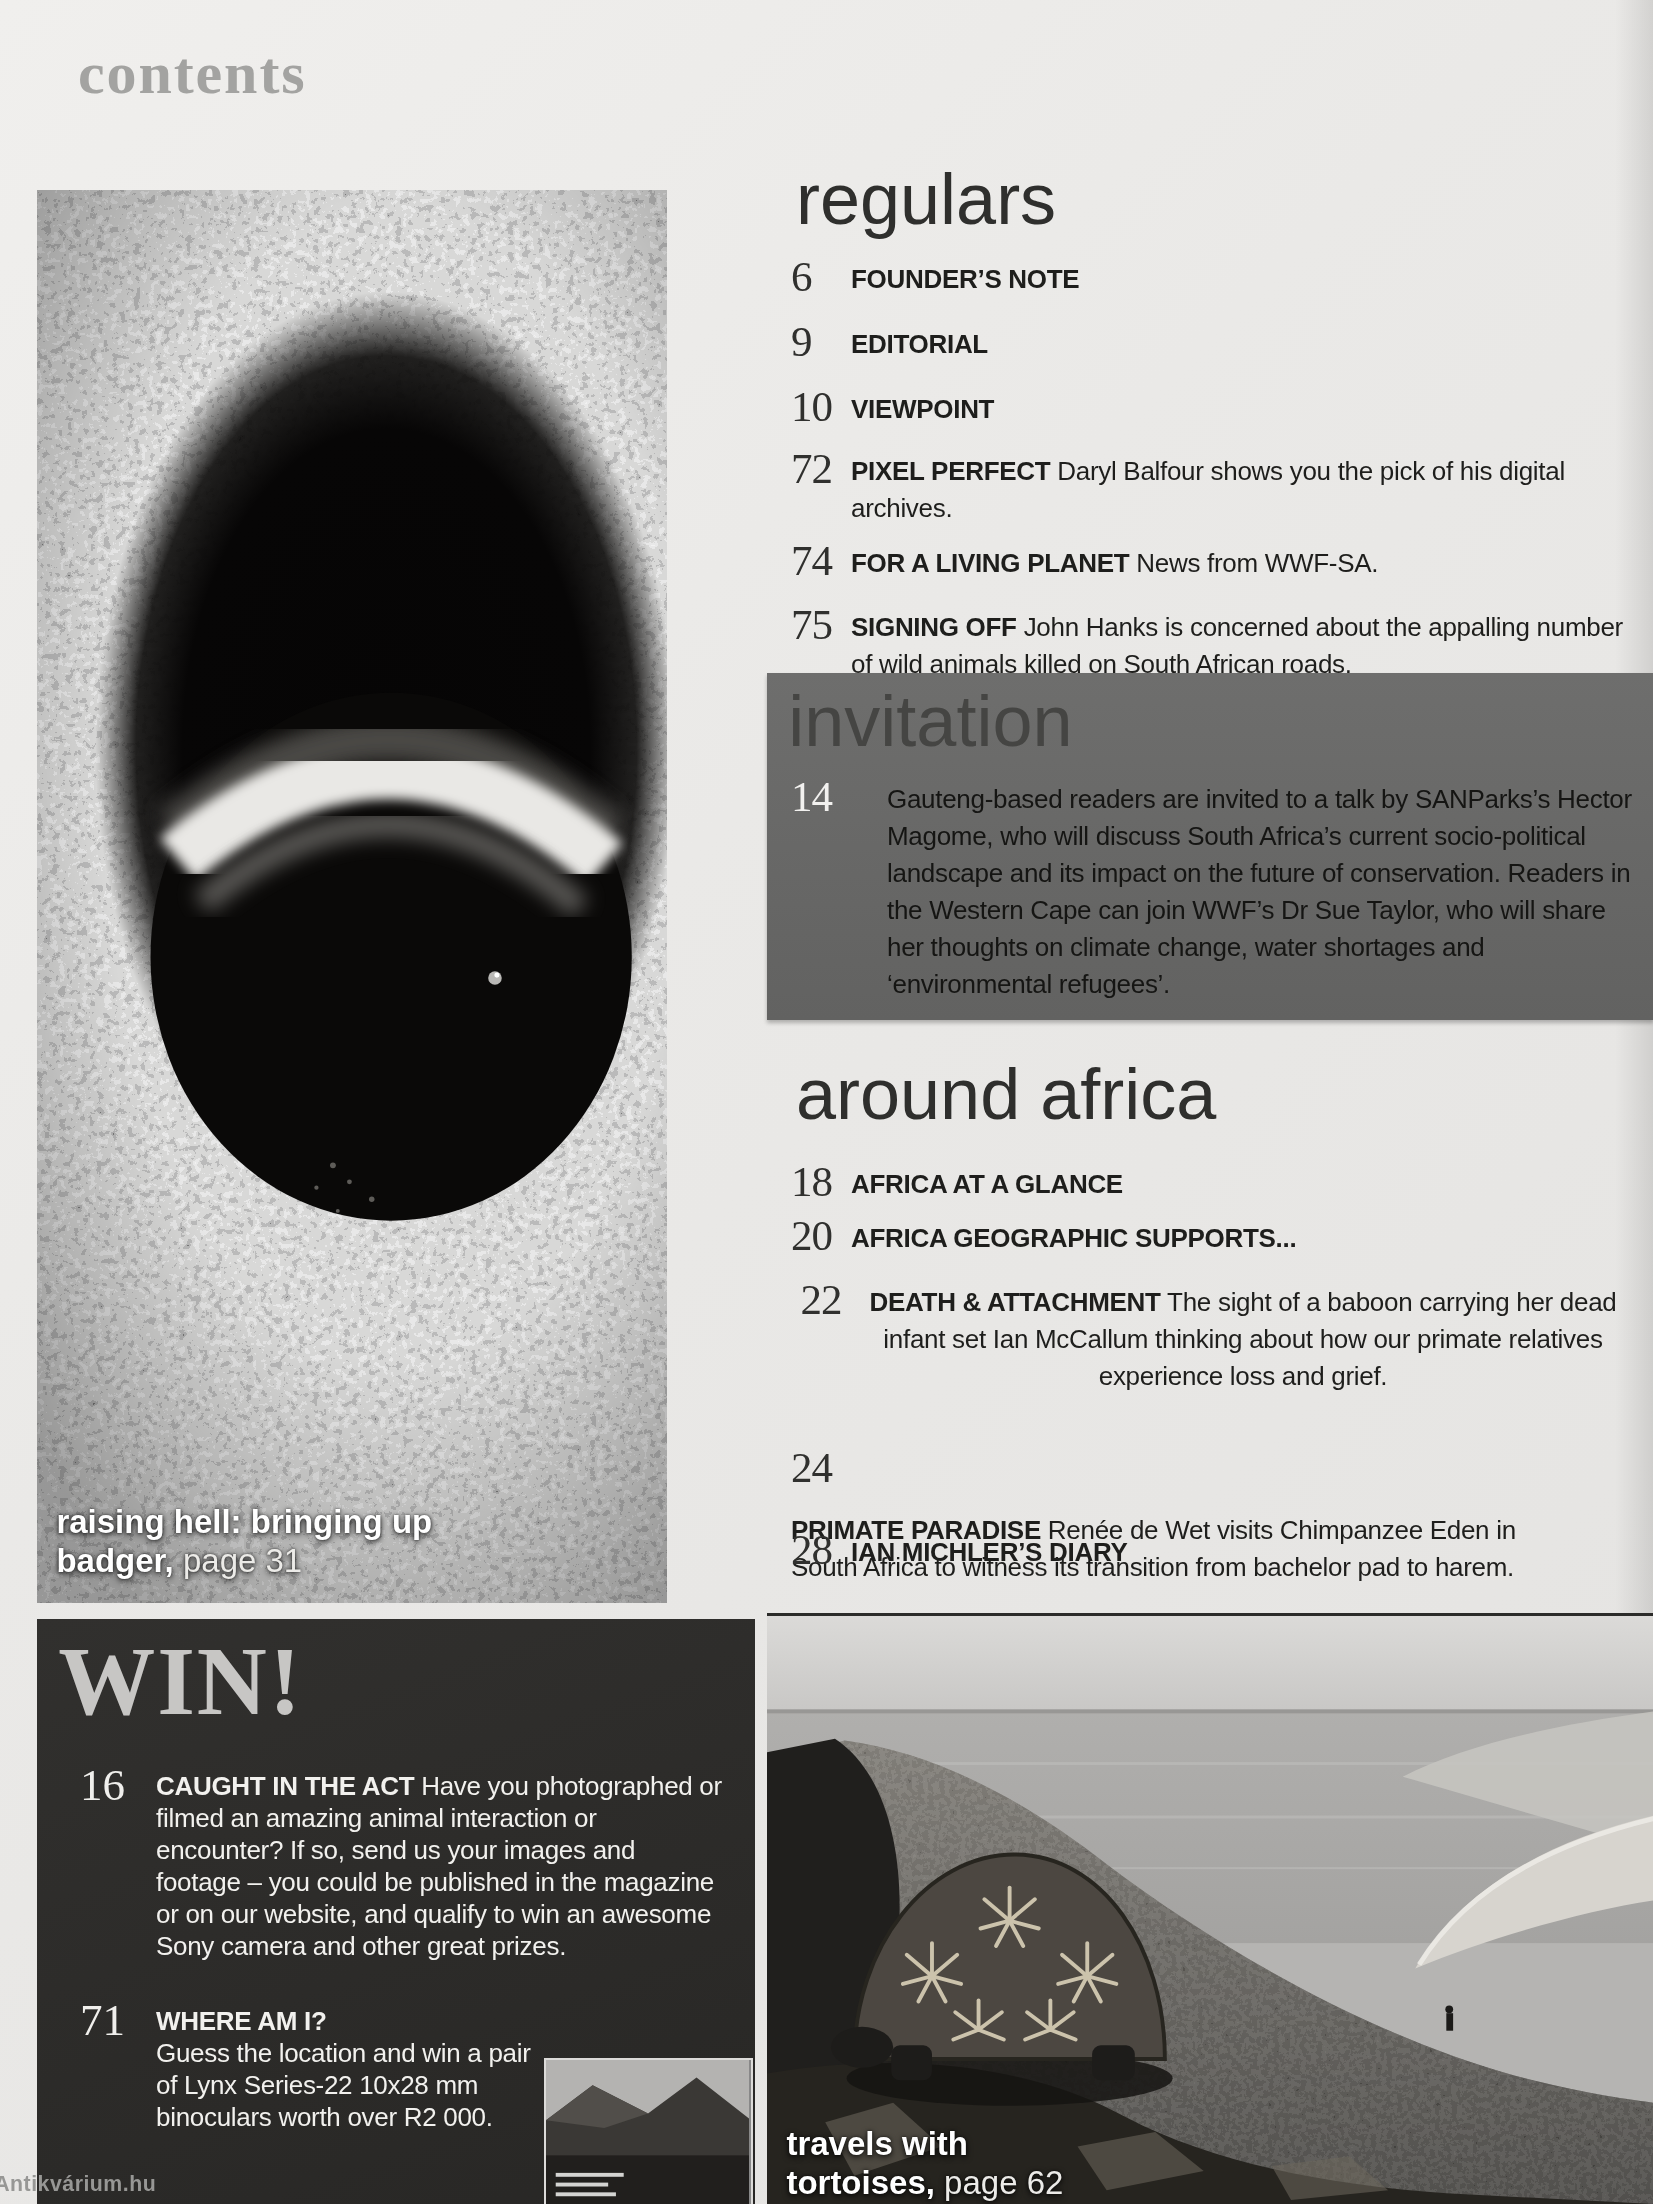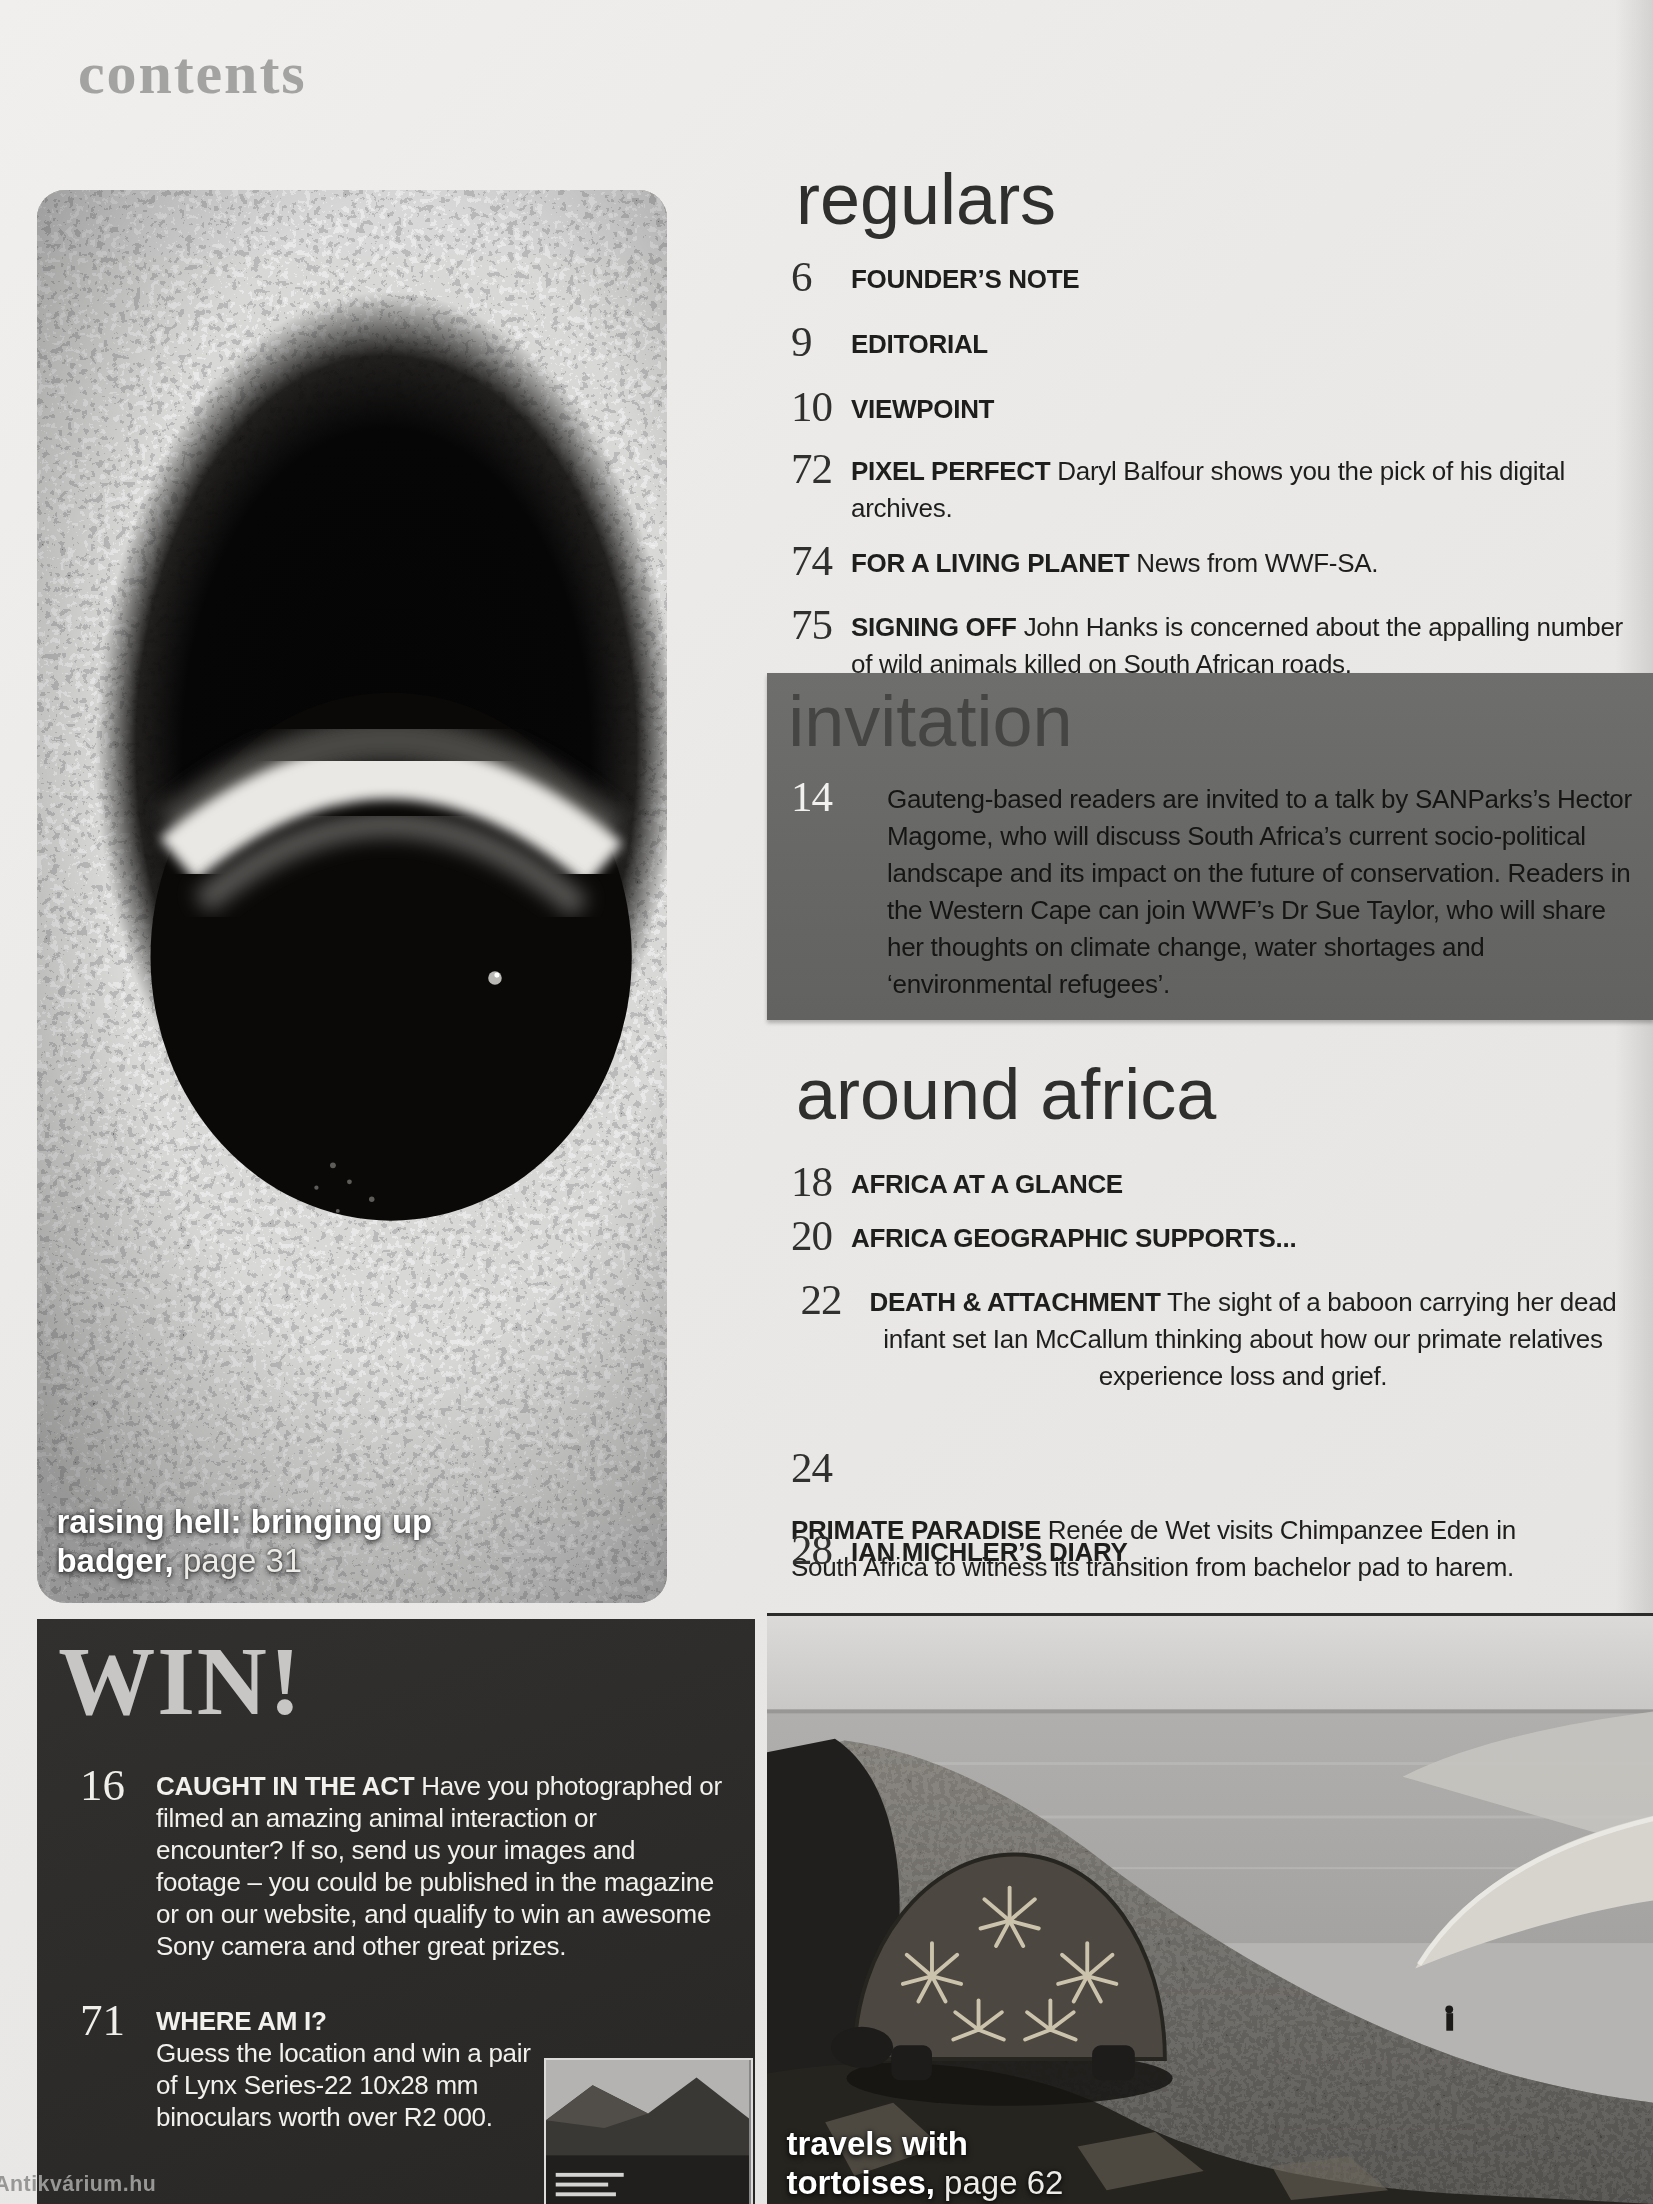--- a/index.html
+++ b/index.html
@@ -1,21 +1,21 @@
 <!DOCTYPE html>
 <html><head>
 <meta charset="utf-8">
 <style>
   html,body{margin:0;padding:0;background:#dcdcda;}
   #page{position:relative;width:1654px;height:2205px;background:linear-gradient(135deg,#f0efed 0%,#eae9e7 40%,#e4e3e1 100%);overflow:hidden;font-family:"Liberation Sans",sans-serif;}
   #edge-shade{position:absolute;right:0;top:0;width:39px;height:100%;background:linear-gradient(to right,rgba(0,0,0,0),rgba(0,0,0,0.10));pointer-events:none;}
   .contents-title{position:absolute;left:78px;top:43px;font:700 60px/1 "Liberation Serif",serif;color:#a3a3a1;letter-spacing:1.9px;}
   
   .photo{position:absolute;overflow:hidden;}
-  #badger-photo{left:37px;top:190px;width:630px;height:1413px;background:#9a9894;border-radius:28px;}
+  #badger-photo{left:37px;top:190px;width:630px;height:1413px;background:#9a9894;}
   #tortoise-photo{left:767px;top:1613px;width:887px;height:592px;border-top:3.9px solid #2b2b29;box-sizing:border-box;background:#b5b4b2;}
   .photo-caption{position:absolute;font:700 33px/39px "Liberation Sans",sans-serif;color:#ffffff;text-shadow:0 1.9px 6.8px rgba(0,0,0,.85),0 0 2.9px rgba(0,0,0,.6);}
   #badger-caption{left:19.4px;top:1312px;width:388px;}
   #tortoise-caption{left:19.4px;top:508px;width:320px;}
   .cap-light{font-weight:400;color:#eceb e8;color:#ecebe8;}
   
   .sec-heading{position:absolute;font:400 72px/1 "Liberation Sans",sans-serif;color:#2f2f2d;letter-spacing:0px;margin-left:8px;}
   .row{position:absolute;left:791px;width:846px;display:flex;}
   .row .num{flex:0 0 60px;font:400 43px/41px "Liberation Serif",serif;color:#30302e;letter-spacing:-1px;}
   .row .body{font:400 26px/37px "Liberation Sans",sans-serif;color:#1e1e1c;width:784px;letter-spacing:-0.3px;padding-top:4.9px;}

